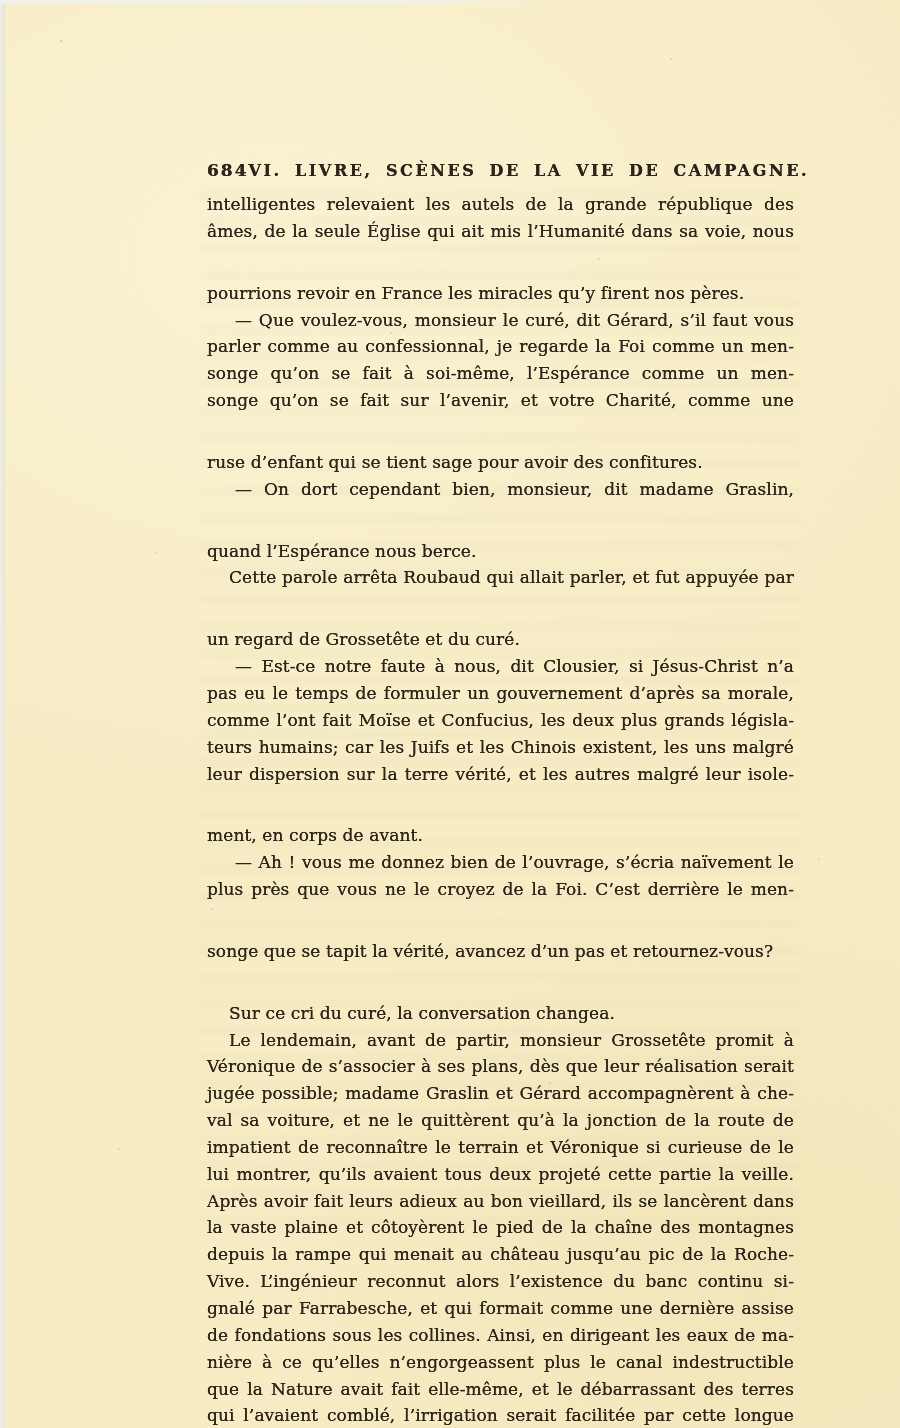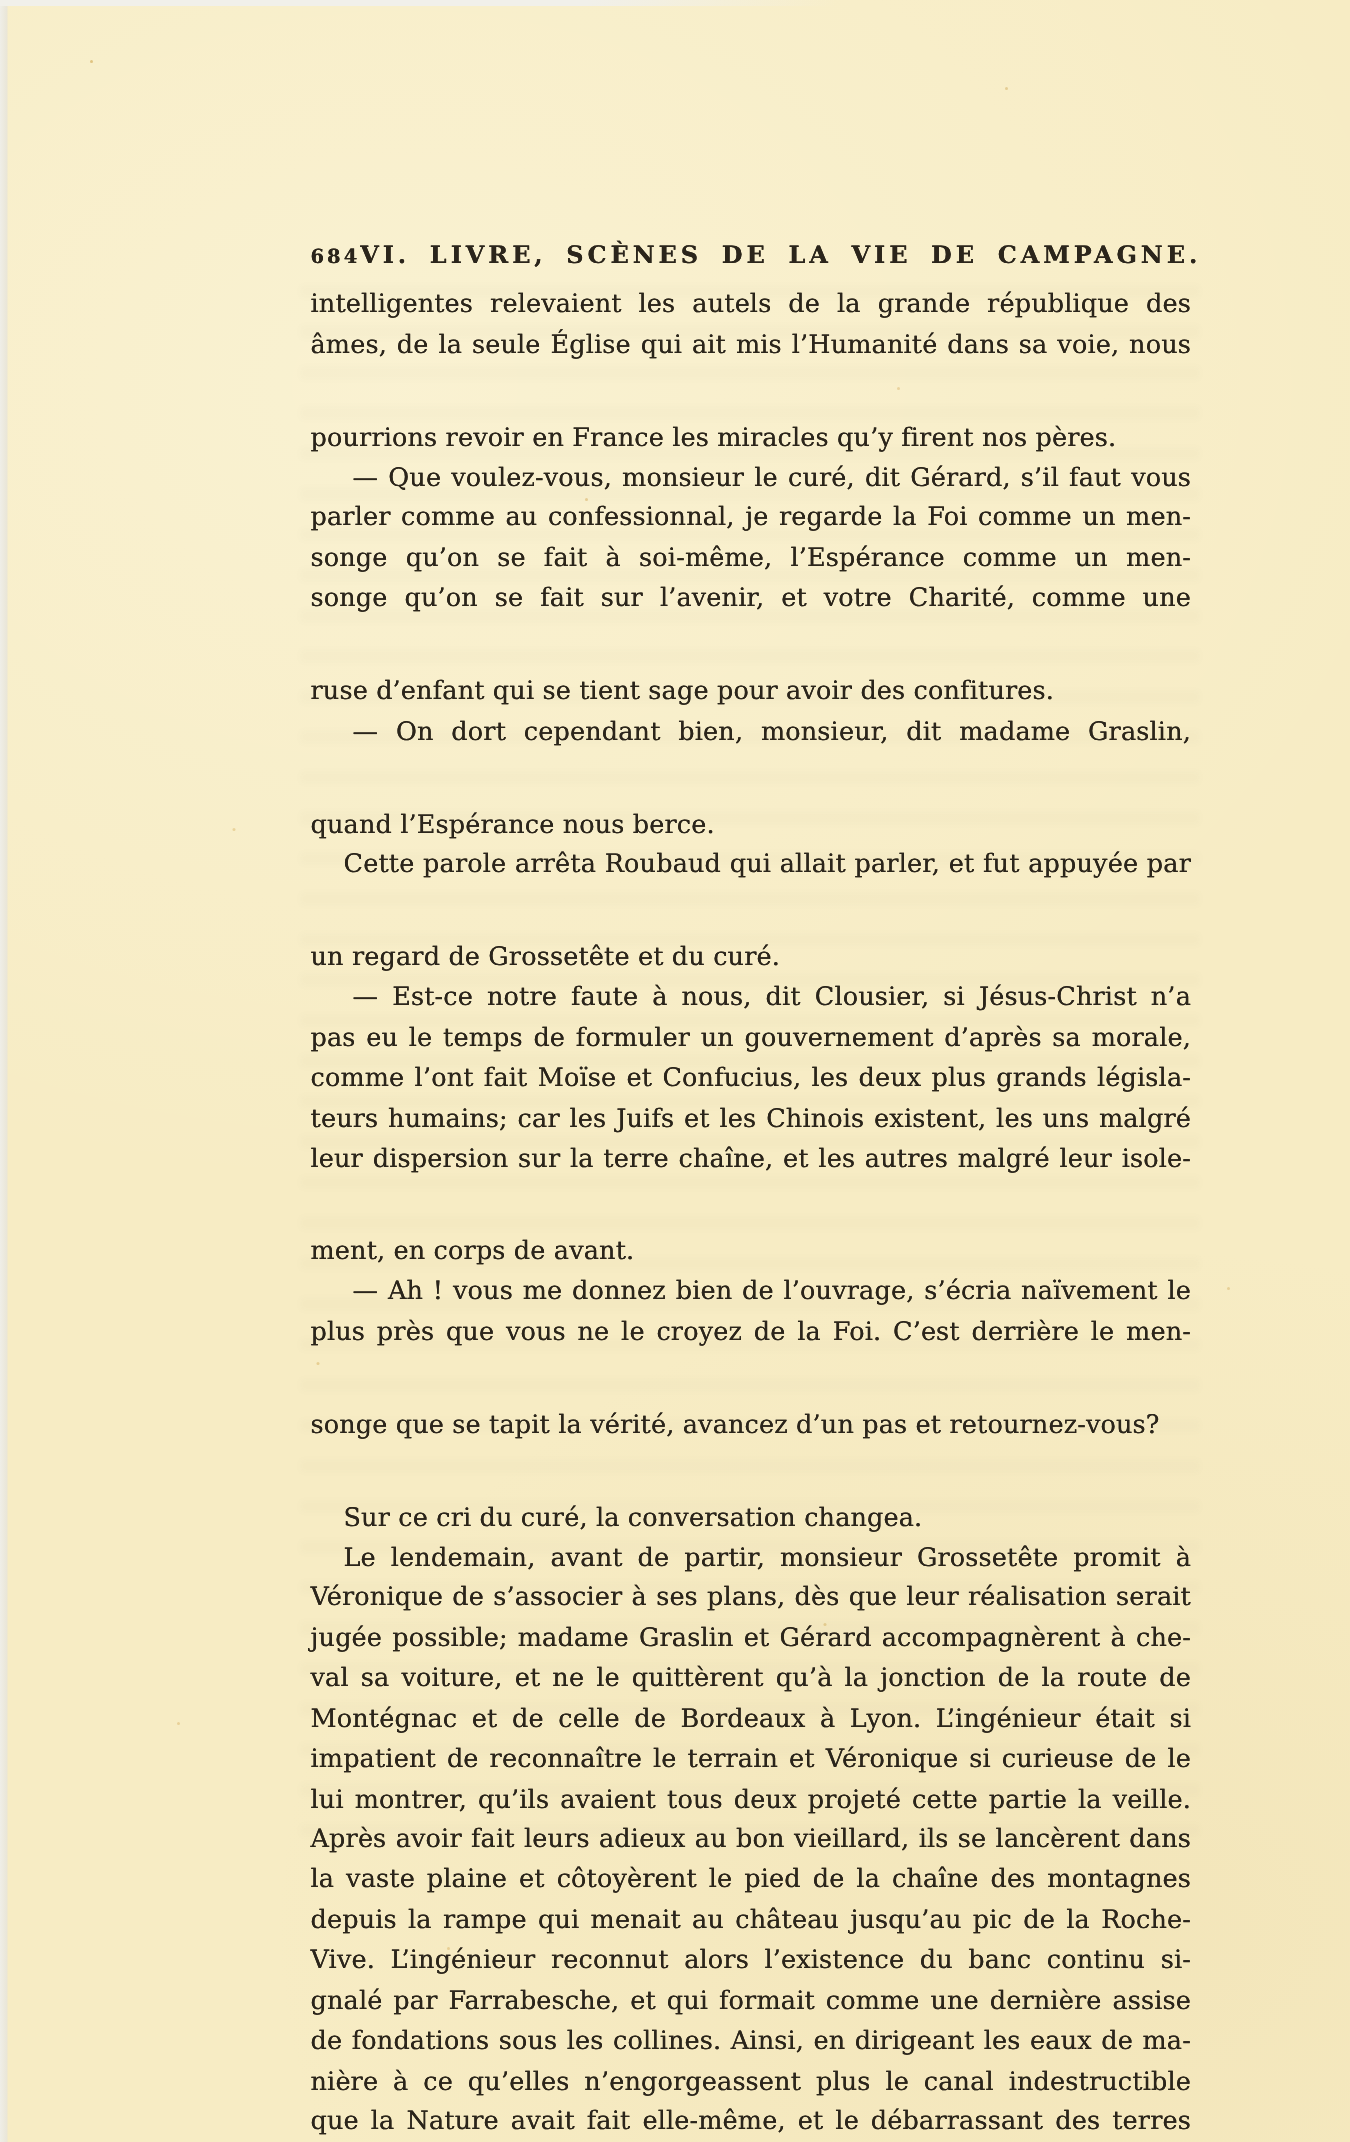--- a/index.html
+++ b/index.html
@@ -66,21 +66,21 @@
     width: 587px;
   }
   .running-head {
     display: flex;
     align-items: baseline;
     font-weight: bold;
     margin-bottom: 11px;
     text-shadow: 0 0 0.3px currentColor;
   }
   .page-number {
-    font-size: 13px;
+    font-size: 17px;
     letter-spacing: 2px;
     flex: 0 0 auto;
   }
   .running-title {
     flex: 1 1 auto;
     text-align: center;
     font-size: 16px;
     letter-spacing: 2.6px;
     word-spacing: 5px;
     white-space: nowrap;
@@ -125,31 +125,30 @@
         <div class="line">songe qu’on se fait sur l’avenir, et votre Charité, comme une</div>
         <div class="line para-end">ruse d’enfant qui se tient sage pour avoir des confitures.</div>
         <div class="line" style="text-indent: 28px;">— On dort cependant bien, monsieur, dit madame Graslin,</div>
         <div class="line para-end">quand l’Espérance nous berce.</div>
         <div class="line" style="text-indent: 22px;">Cette parole arrêta Roubaud qui allait parler, et fut appuyée par</div>
         <div class="line para-end">un regard de Grossetête et du curé.</div>
         <div class="line" style="text-indent: 28px;">— Est-ce notre faute à nous, dit Clousier, si Jésus-Christ n’a</div>
         <div class="line">pas eu le temps de formuler un gouvernement d’après sa morale,</div>
         <div class="line">comme l’ont fait Moïse et Confucius, les deux plus grands législa-</div>
         <div class="line">teurs humains; car les Juifs et les Chinois existent, les uns malgré</div>
-        <div class="line">leur dispersion sur la terre chaîne, et les autres malgré leur isole-</div>
+        <div class="line">leur dispersion sur la terre vérité, et les autres malgré leur isole-</div>
         <div class="line para-end">ment, en corps de avant.</div>
         <div class="line" style="text-indent: 28px;">— Ah ! vous me donnez bien de l’ouvrage, s’écria naïvement le</div>
         <div class="line">plus près que vous ne le croyez de la Foi. C’est derrière le men-</div>
         <div class="line para-end">songe que se tapit la vérité, avancez d’un pas et retournez-vous?</div>
         <div class="line para-end" style="text-indent: 22px;">Sur ce cri du curé, la conversation changea.</div>
         <div class="line" style="text-indent: 22px;">Le lendemain, avant de partir, monsieur Grossetête promit à</div>
         <div class="line">Véronique de s’associer à ses plans, dès que leur réalisation serait</div>
         <div class="line">jugée possible; madame Graslin et Gérard accompagnèrent à che-</div>
         <div class="line">val sa voiture, et ne le quittèrent qu’à la jonction de la route de</div>
-        <div class="line">Montégnac et de celle de Bordeaux à Lyon. L’ingénieur était si</div>
         <div class="line">impatient de reconnaître le terrain et Véronique si curieuse de le</div>
         <div class="line">lui montrer, qu’ils avaient tous deux projeté cette partie la veille.</div>
         <div class="line">Après avoir fait leurs adieux au bon vieillard, ils se lancèrent dans</div>
         <div class="line">la vaste plaine et côtoyèrent le pied de la chaîne des montagnes</div>
         <div class="line">depuis la rampe qui menait au château jusqu’au pic de la Roche-</div>
         <div class="line">Vive. L’ingénieur reconnut alors l’existence du banc continu si-</div>
         <div class="line">gnalé par Farrabesche, et qui formait comme une dernière assise</div>
         <div class="line">de fondations sous les collines. Ainsi, en dirigeant les eaux de ma-</div>
         <div class="line">nière à ce qu’elles n’engorgeassent plus le canal indestructible</div>
         <div class="line">que la Nature avait fait elle-même, et le débarrassant des terres</div>

